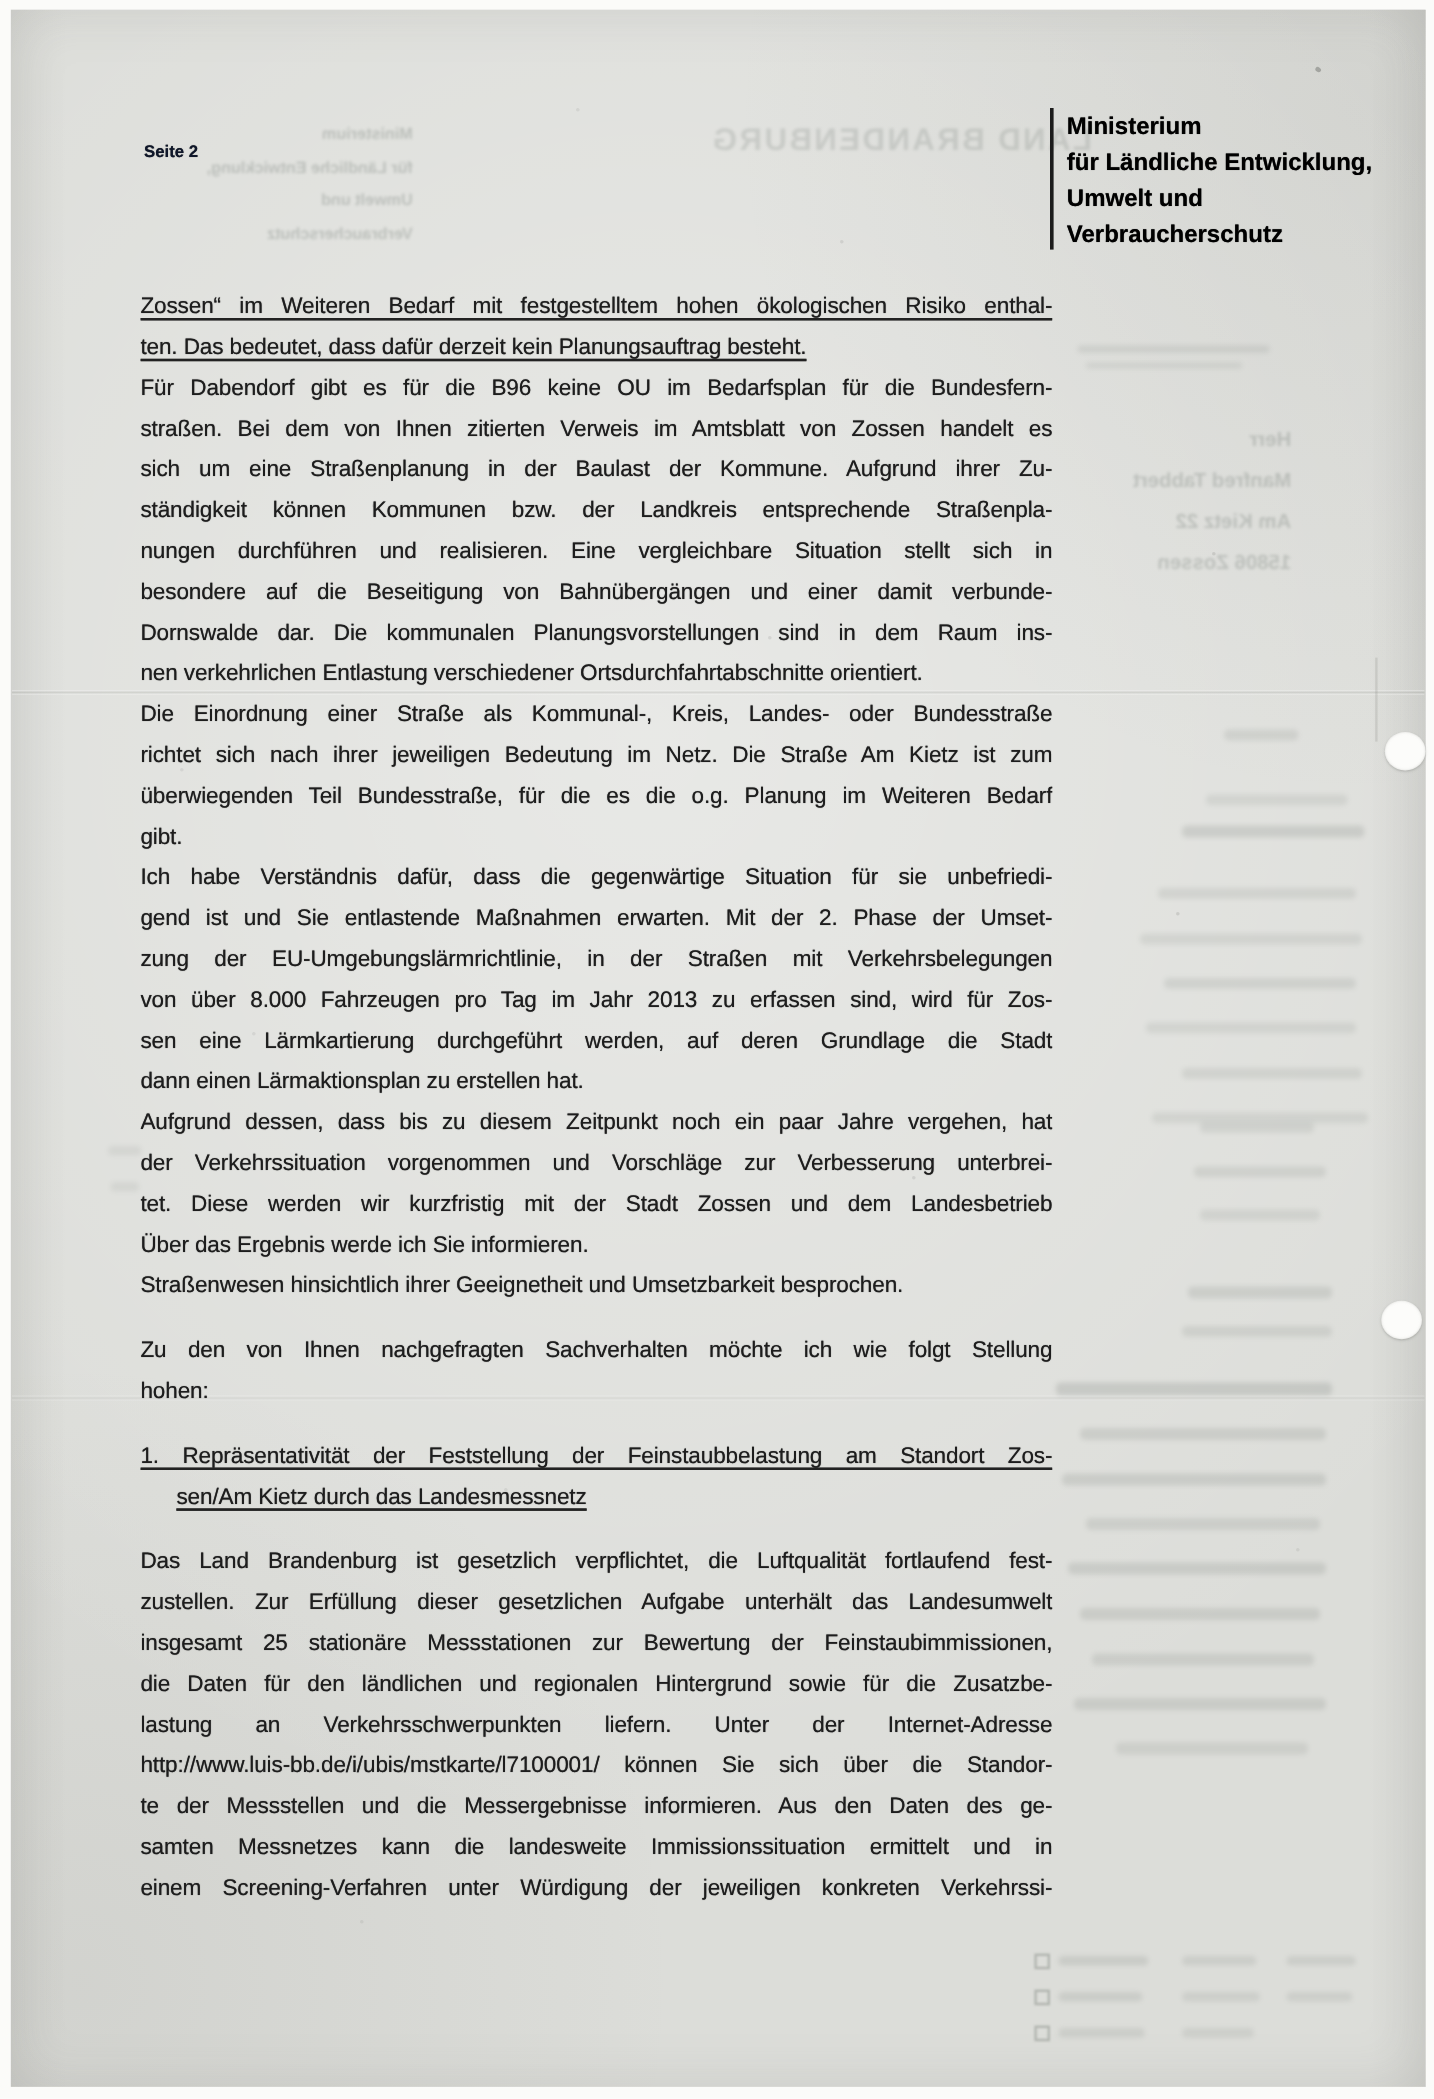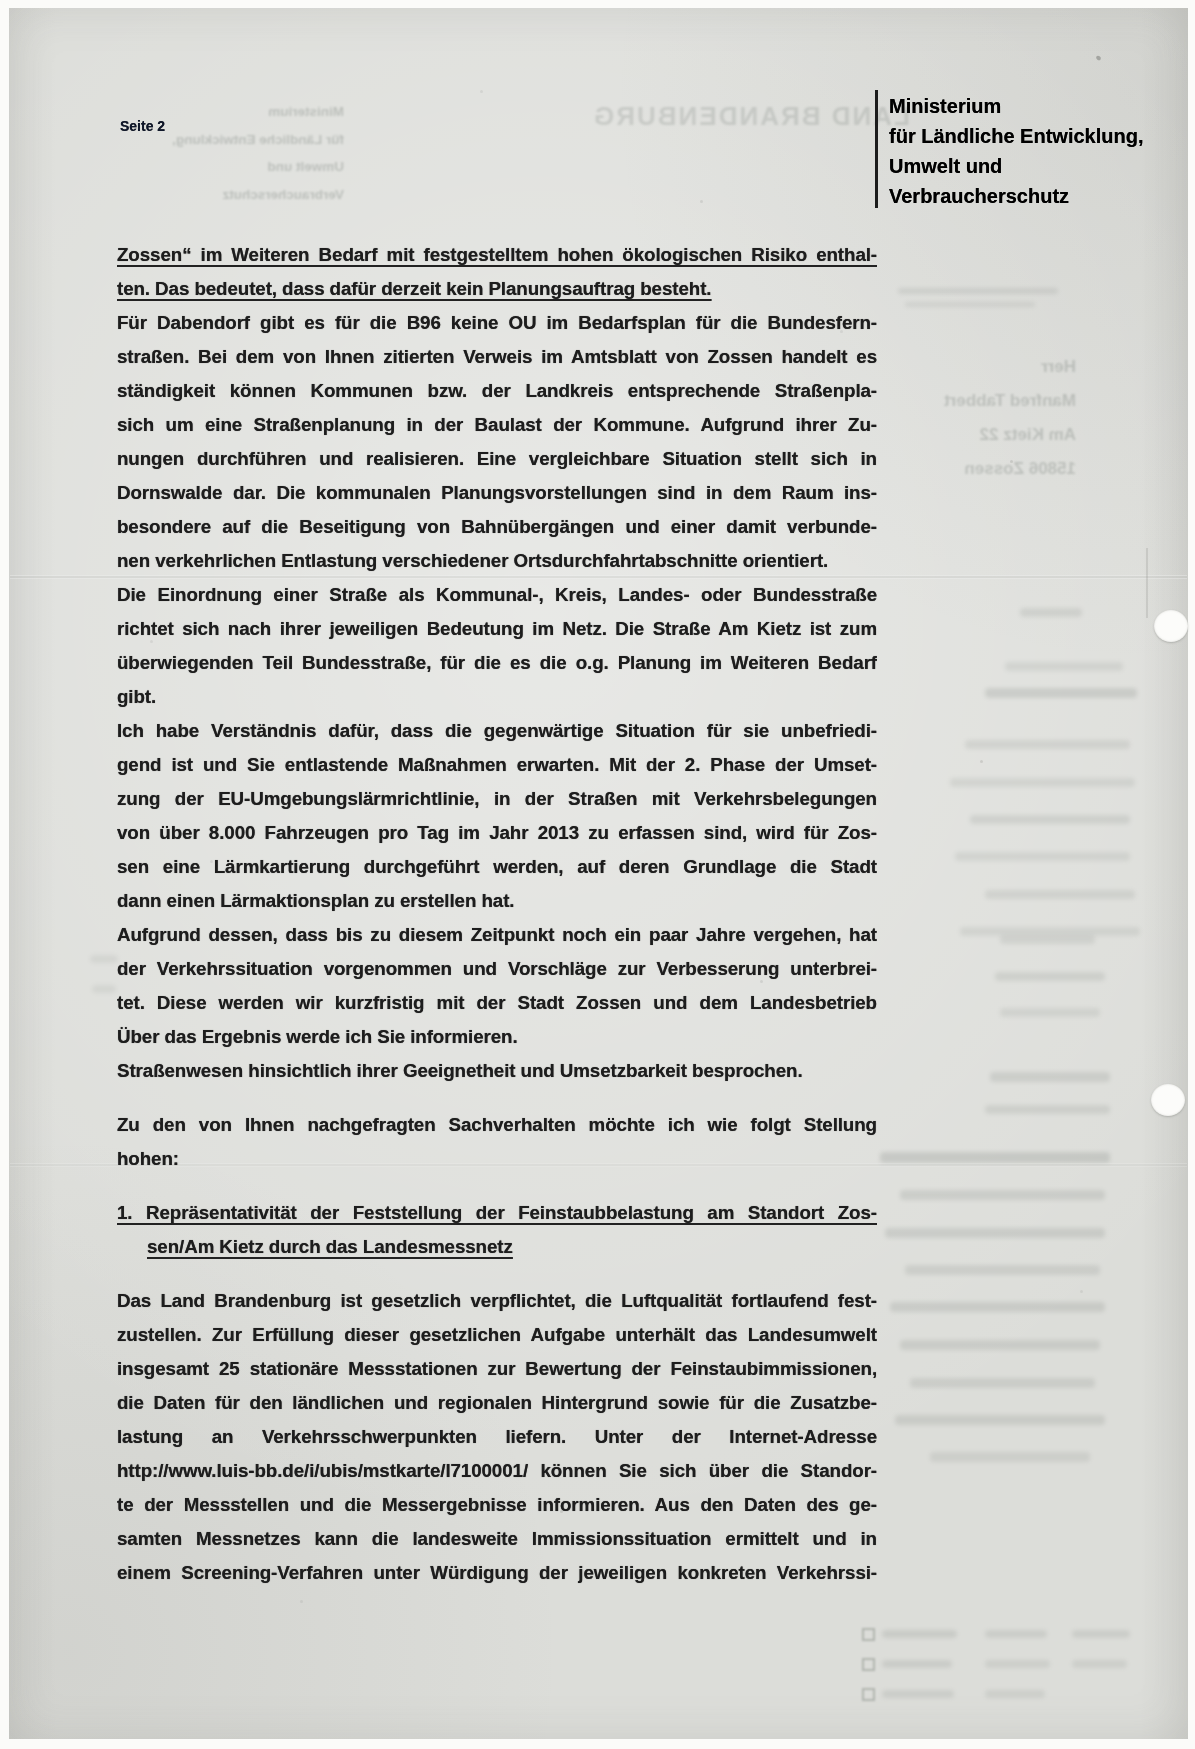--- a/index.html
+++ b/index.html
@@ -16,21 +16,21 @@
          box-shadow:inset 0 0 45px rgba(120,122,116,0.18);}
   
   .seite{position:absolute;left:120px;top:118px;font-size:14px;font-weight:700;color:#0f172a;
          text-shadow:0 0 0.6px rgba(25,25,25,0.85);}
   .min-block{position:absolute;left:889px;top:91px;color:#000000;font-weight:700;
              font-size:20px;line-height:30px;text-shadow:0 0 0.6px rgba(20,20,20,0.9);}
   .min-rule{position:absolute;left:875px;top:90px;width:3px;height:118px;background:#1c1c1c;}
   
   .bodycol{position:absolute;left:117px;top:238px;width:760px;color:#1d1d1d;
            font-size:18.8px;text-shadow:0 0 0.7px rgba(25,25,25,0.8);}
-  .para{margin:0;font-weight:bold;}
+  .para{margin:0;}
   .para.gap{margin-top:20px;}
   .ln{height:34px;line-height:34px;letter-spacing:-0.1px;overflow:hidden;white-space:nowrap;}
   .ln.jst{text-align:justify;text-align-last:justify;white-space:normal;}
   .ln.hang{padding-left:30px;}
   .para.und .ln span{text-decoration:underline;text-decoration-thickness:2px;text-underline-offset:4px;
                      text-decoration-color:#222;}
   
   .hole{position:absolute;width:34px;height:32px;border-radius:50%;background:#fcfcfa;
         box-shadow:0 1px 2px rgba(110,112,106,0.35), inset 0 0 2px rgba(180,180,175,0.5);}
   
@@ -136,25 +136,25 @@
   </div>
 
   <div class="bodycol" id="bodycol">
       <div class="para und">
         <div class="ln jst"><span>Zossen“ im Weiteren Bedarf mit festgestelltem hohen ökologischen Risiko enthal-</span></div>
         <div class="ln"><span>ten. Das bedeutet, dass dafür derzeit kein Planungsauftrag besteht.</span></div>
       </div>
       <div class="para">
         <div class="ln jst"><span>Für Dabendorf gibt es für die B96 keine OU im Bedarfsplan für die Bundesfern-</span></div>
         <div class="ln jst"><span>straßen. Bei dem von Ihnen zitierten Verweis im Amtsblatt von Zossen handelt es</span></div>
+        <div class="ln jst"><span>sich um eine Straßenplanung in der Baulast der Kommune. Aufgrund ihrer Zu-</span></div>
         <div class="ln jst"><span>ständigkeit können Kommunen bzw. der Landkreis entsprechende Straßenpla-</span></div>
-        <div class="ln jst"><span>sich um eine Straßenplanung in der Baulast der Kommune. Aufgrund ihrer Zu-</span></div>
         <div class="ln jst"><span>nungen durchführen und realisieren. Eine vergleichbare Situation stellt sich in</span></div>
+        <div class="ln jst"><span>besondere auf die Beseitigung von Bahnübergängen und einer damit verbunde-</span></div>
         <div class="ln jst"><span>Dornswalde dar. Die kommunalen Planungsvorstellungen sind in dem Raum ins-</span></div>
-        <div class="ln jst"><span>besondere auf die Beseitigung von Bahnübergängen und einer damit verbunde-</span></div>
         <div class="ln"><span>nen verkehrlichen Entlastung verschiedener Ortsdurchfahrtabschnitte orientiert.</span></div>
       </div>
       <div class="para">
         <div class="ln jst"><span>Die Einordnung einer Straße als Kommunal-, Kreis, Landes- oder Bundesstraße</span></div>
         <div class="ln jst"><span>richtet sich nach ihrer jeweiligen Bedeutung im Netz. Die Straße Am Kietz ist zum</span></div>
         <div class="ln jst"><span>überwiegenden Teil Bundesstraße, für die es die o.g. Planung im Weiteren Bedarf</span></div>
         <div class="ln"><span>gibt.</span></div>
       </div>
       <div class="para">
         <div class="ln jst"><span>Ich habe Verständnis dafür, dass die gegenwärtige Situation für sie unbefriedi-</span></div>

